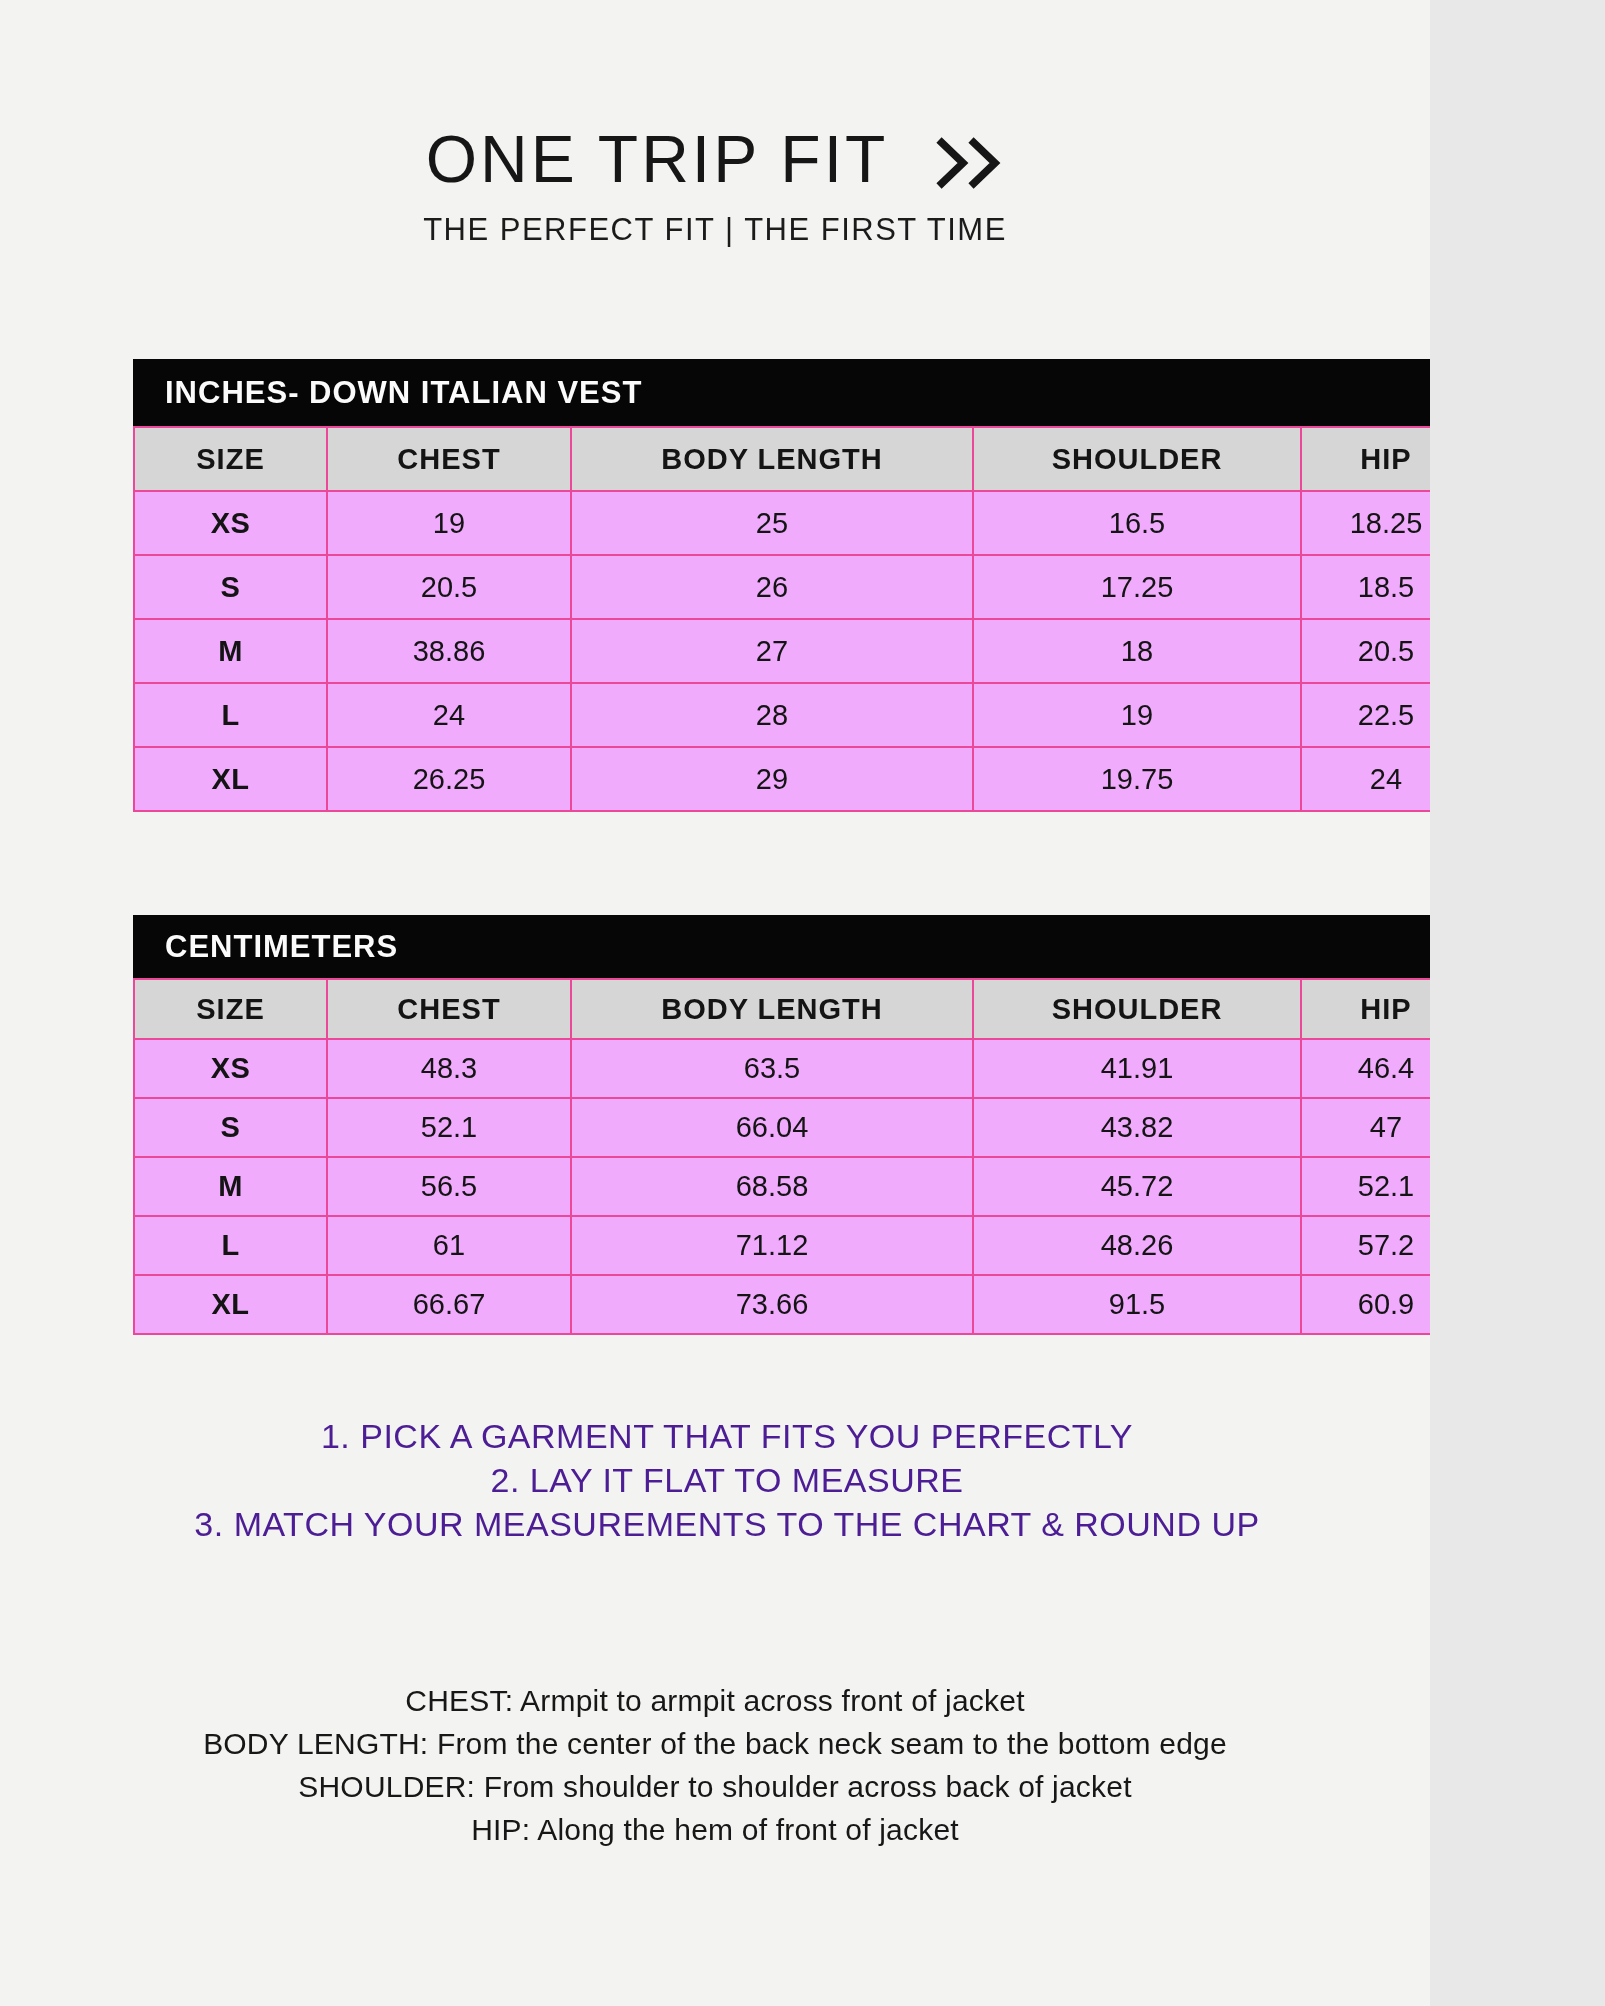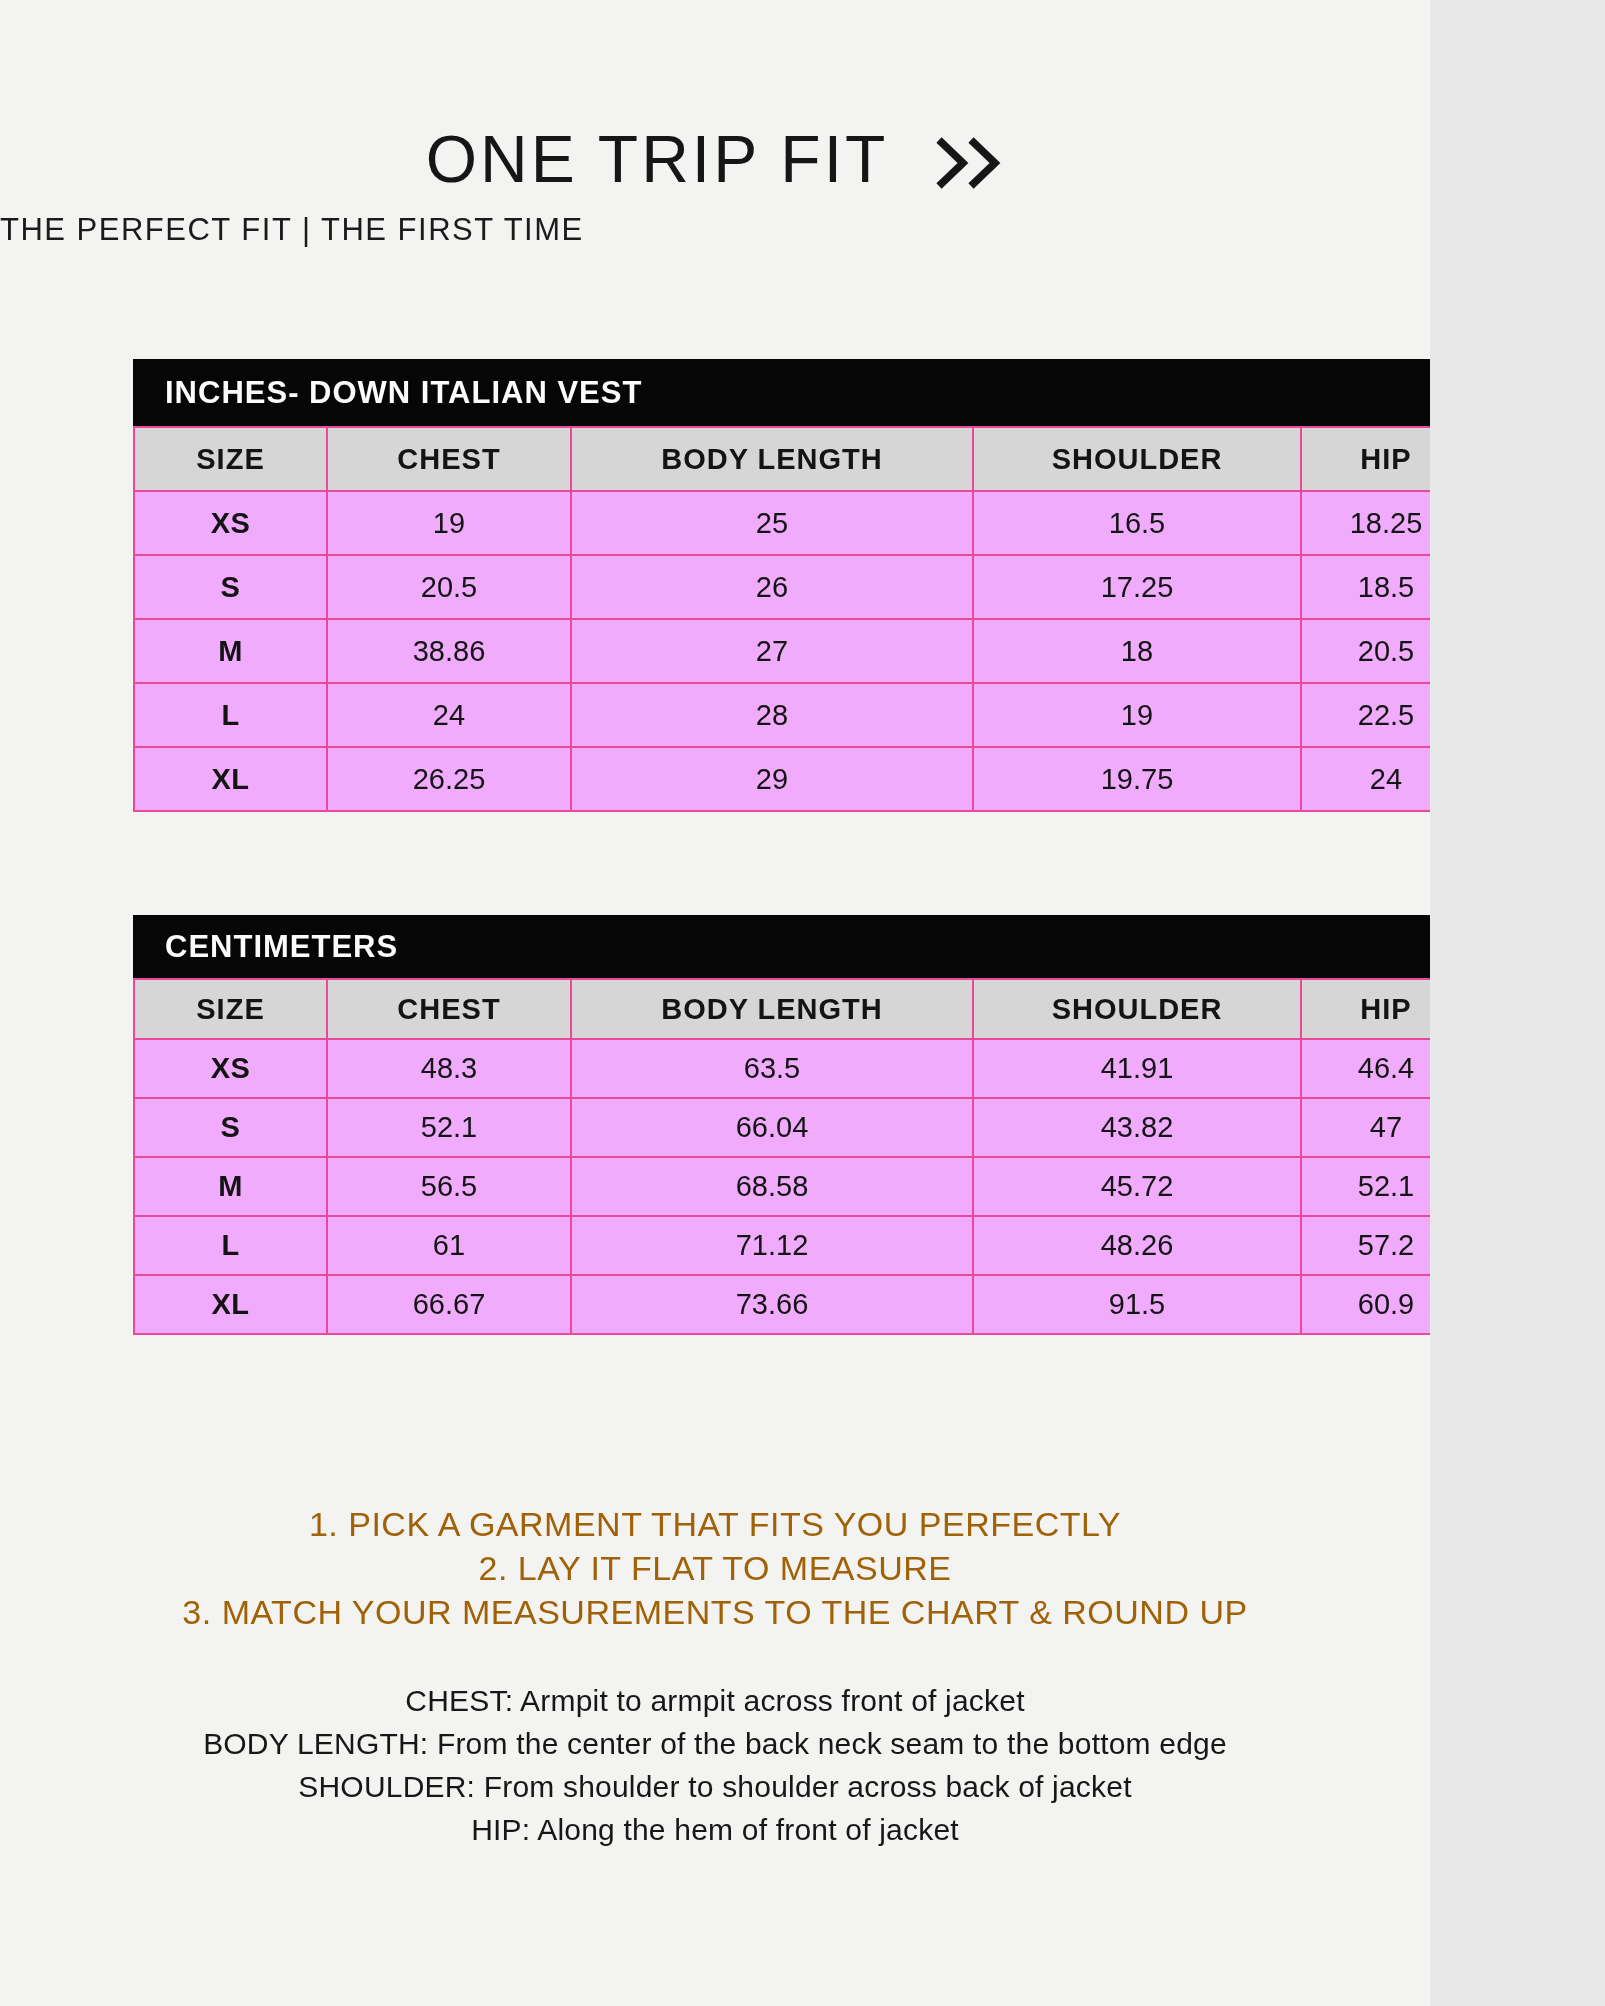--- a/index.html
+++ b/index.html
@@ -16,21 +16,21 @@
     position:absolute;left:0;top:126px;width:100%;
     display:flex;justify-content:center;align-items:center;gap:46px;
   }
   .brand-title{
     font-size:66px;font-weight:400;letter-spacing:3px;
     line-height:1;color:#161616;white-space:nowrap;
   }
   .chev{display:block;margin-top:8px;}
   .subtitle{
     position:absolute;left:0;top:212px;width:100%;
-    font-size:31px;letter-spacing:1.5px;
+    text-align:center;font-size:31px;letter-spacing:1.5px;
     color:#1b1b1b;white-space:nowrap;
   }
   
   .tblock{position:absolute;left:133px;width:1337px;}
   .tblock.inches{top:359px;}
   .tblock.cm{top:915px;}
   .tbar{
     background:#060606;color:#fbfbfb;
     display:flex;align-items:center;
     padding-left:32px;box-sizing:border-box;
@@ -52,23 +52,23 @@
     font-weight:700;letter-spacing:1px;
   }
   .size-table td{background:#f0abfc;}
   .size-table td.size{font-weight:700;letter-spacing:0.5px;}
   .inches .size-table th{height:62px;}
   .inches .size-table td{height:62px;}
   .cm .size-table th{height:58px;}
   .cm .size-table td{height:57px;}
   
   .instructions{
-    position:absolute;left:0;top:1502px;width:100%;
+    position:absolute;left:0;top:1414px;width:100%;
     text-align:center;font-size:34px;line-height:44px;
-    color:#a16207;letter-spacing:0.5px;
+    color:#4c1d95;letter-spacing:0.5px;padding-left:12px;
   }
   .definitions{
     position:absolute;left:0;top:1679px;width:100%;
     text-align:center;font-size:30px;line-height:43px;
     color:#171717;letter-spacing:0.2px;
   }
 </style>
 </head>
 <body>
 

